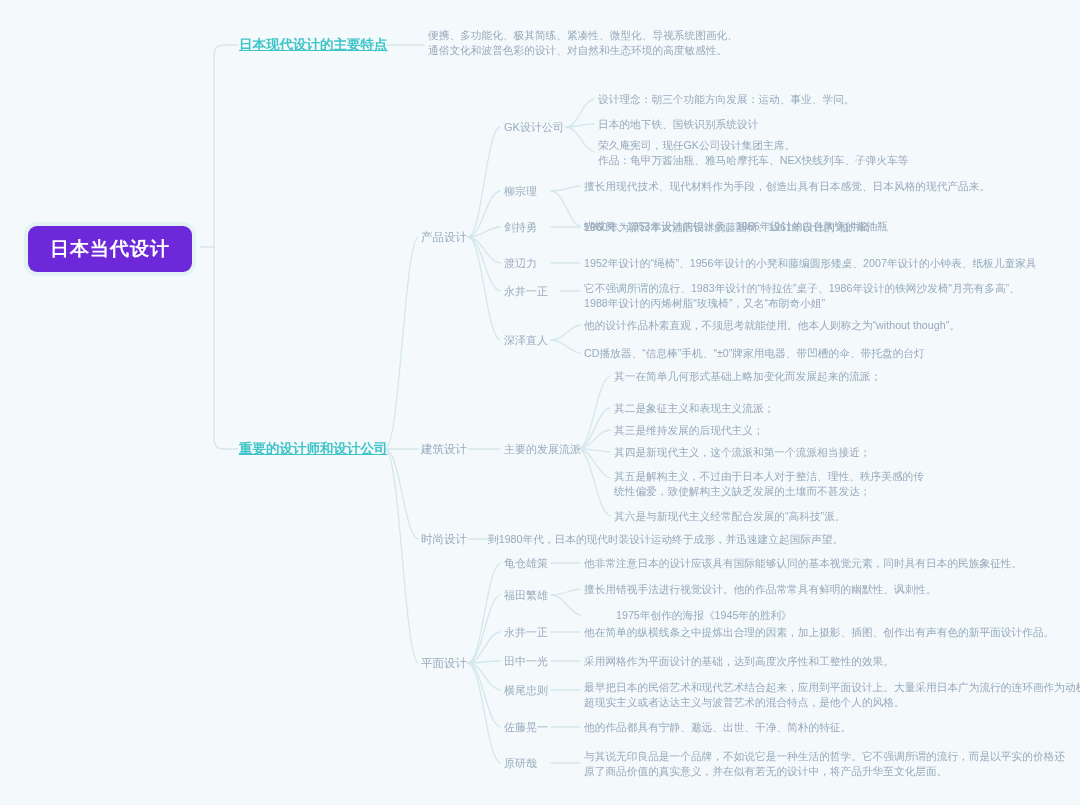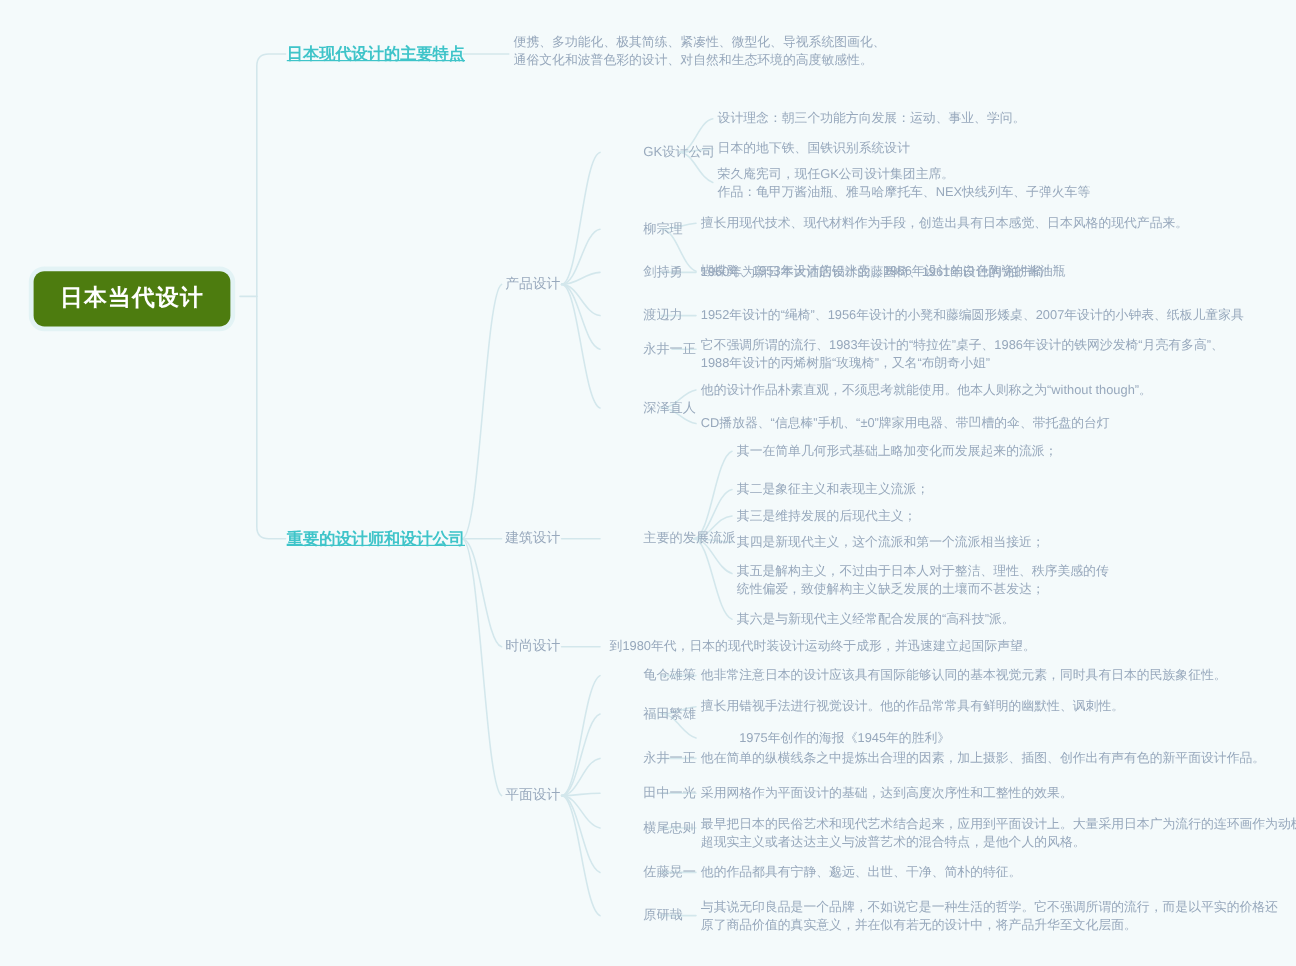--- a/index.html
+++ b/index.html
@@ -9,21 +9,21 @@
     font-family:"Liberation Sans","DejaVu Sans",sans-serif;
     overflow:hidden;
     position:relative;
   }
   #canvas{position:absolute;left:0;top:0;width:1080px;height:805px;}
   svg.links{position:absolute;left:0;top:0;width:1080px;height:805px;pointer-events:none;}
   .node{position:absolute;white-space:pre;line-height:15px;}
 
   
   .root{
-    background:#4d7c0f;
+    background:#6d28d9;
     color:#ffffff;
     font-size:19px;
     font-weight:bold;
     letter-spacing:1px;
     border-radius:9px;
     padding:11px 22px;
     box-shadow:0 0 0 4px #e3f3f5;
     line-height:24px;
     text-align:right;
   }
@@ -39,21 +39,20 @@
   .lv2{
     color:#98a9bd;
     font-size:11.5px;
     line-height:15px;
   }
   
   .lv3{
     color:#9aabbe;
     font-size:11px;
     line-height:15px;
-    margin-left:32px;
   }
   
   .leaf{
     color:#97a8bc;
     font-size:10.7px;
     line-height:15.5px;
   }
   .leaf.two{line-height:15px;}
 </style>
 </head>
@@ -168,21 +167,21 @@
 
   <div class="node lv3" style="left:504px;top:442px;">主要的发展流派</div>
   <div class="node leaf" style="left:614px;top:369px;">其一在简单几何形式基础上略加变化而发展起来的流派；</div>
   <div class="node leaf" style="left:614px;top:401px;">其二是象征主义和表现主义流派；</div>
   <div class="node leaf" style="left:614px;top:423px;">其三是维持发展的后现代主义；</div>
   <div class="node leaf two" style="left:614px;top:469px;">其五是解构主义，不过由于日本人对于整洁、理性、秩序美感的传
 统性偏爱，致使解构主义缺乏发展的土壤而不甚发达；</div>
   <div class="node leaf" style="left:614px;top:445px;">其四是新现代主义，这个流派和第一个流派相当接近；</div>
   <div class="node leaf" style="left:614px;top:509px;">其六是与新现代主义经常配合发展的“高科技”派。</div>
 
-  <div class="node leaf" style="left:508px;top:532px;">到1980年代，日本的现代时装设计运动终于成形，并迅速建立起国际声望。</div>
+  <div class="node leaf" style="left:488px;top:532px;">到1980年代，日本的现代时装设计运动终于成形，并迅速建立起国际声望。</div>
 
   <div class="node lv3" style="left:504px;top:556px;">龟仓雄策</div>
   <div class="node leaf" style="left:584px;top:556px;">他非常注意日本的设计应该具有国际能够认同的基本视觉元素，同时具有日本的民族象征性。</div>
 
   <div class="node lv3" style="left:504px;top:588px;">福田繁雄</div>
   <div class="node leaf" style="left:584px;top:582px;">擅长用错视手法进行视觉设计。他的作品常常具有鲜明的幽默性、讽刺性。</div>
   <div class="node leaf" style="left:616px;top:608px;">1975年创作的海报《1945年的胜利》</div>
 
   <div class="node lv3" style="left:504px;top:625px;">永井一正</div>
   <div class="node leaf" style="left:584px;top:625px;">他在简单的纵横线条之中提炼出合理的因素，加上摄影、插图、创作出有声有色的新平面设计作品。</div>

